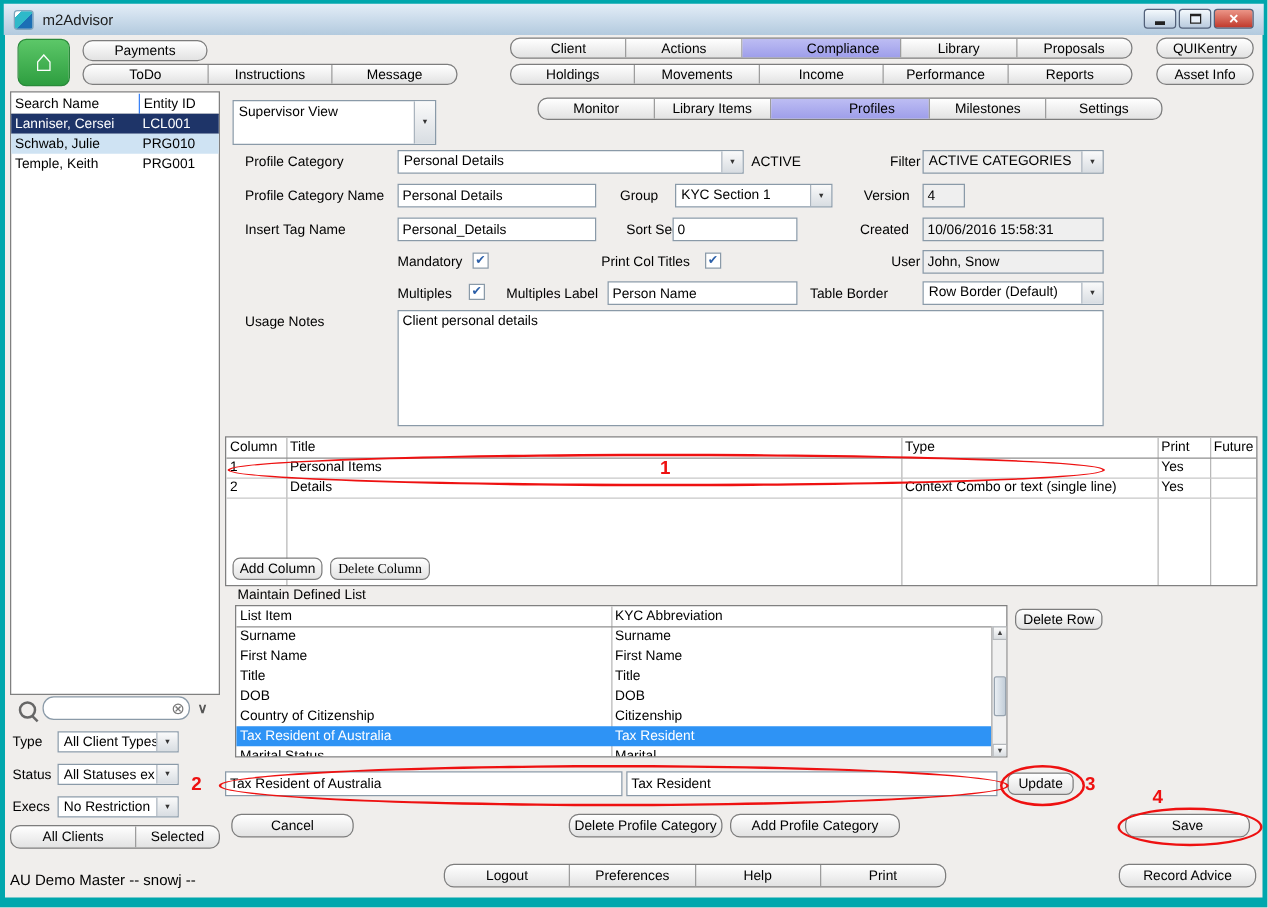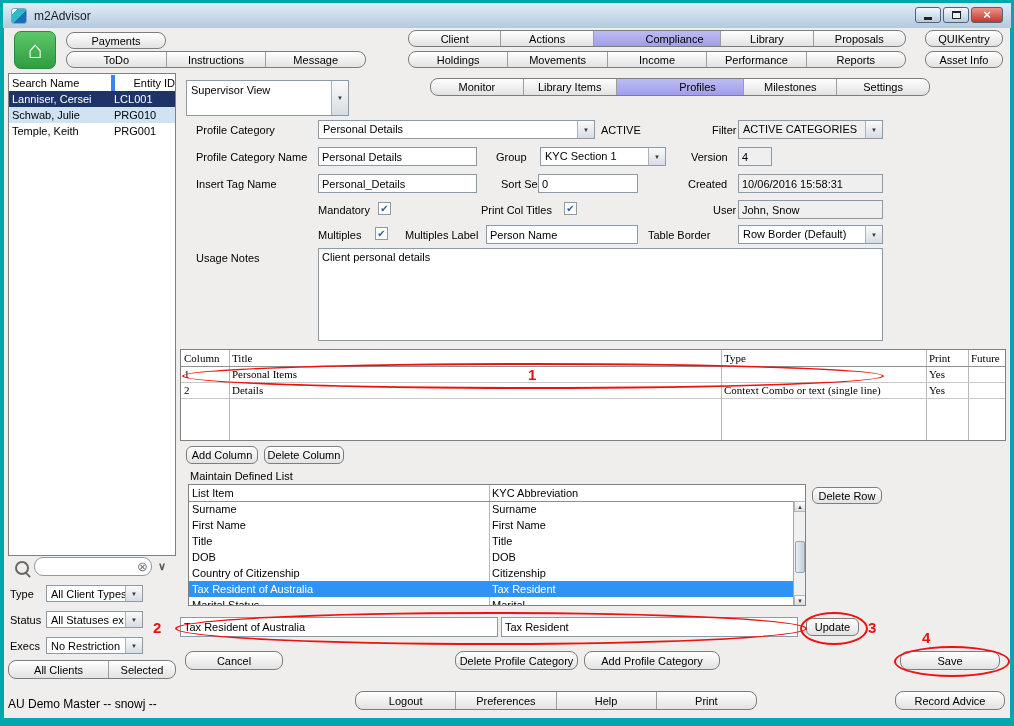--- a/index.html
+++ b/index.html
@@ -121,21 +121,21 @@
     <div class="seg">Movements</div>
     <div class="seg">Income</div>
     <div class="seg">Performance</div>
     <div class="seg">Reports</div>
   </div>
   <div class="btn" style="left:925px;top:51px;width:78px;height:17px;">Asset Info</div>
 
   <div class="side-panel">
     <div style="position:absolute;left:0;top:0;width:166px;height:17px;border-bottom:1px solid #808080;">
       <span class="cell" style="left:0;top:1px;width:102px;">Search Name</span>
-      <span class="cell" style="left:102px;top:1px;width:64px;border-left:4px solid #3b82f6;text-align:right;">Entity ID</span>
+      <span class="cell" style="left:102px;top:1px;width:64px;border-left:1px solid #3b82f6;">Entity ID</span>
     </div>
     <div class="srow sel" style="top:17px;">
       <span class="cell" style="left:0;width:102px;">Lanniser, Cersei</span>
       <span class="cell" style="left:102px;width:64px;">LCL001</span>
     </div>
     <div class="srow alt" style="top:33px;">
       <span class="cell" style="left:0;width:102px;">Schwab, Julie</span>
       <span class="cell" style="left:102px;width:64px;">PRG010</span>
     </div>
     <div class="srow" style="top:49px;">
@@ -235,21 +235,21 @@
   <input class="input" style="left: 486px; top: 225px; width: 152px; height: 19px;" value="Person Name">
   <span class="lbl" style="left:648px;top:229px;">Table Border</span>
   <div class="dd" style="left:738px;top:225px;width:145px;height:19px;justify-content:space-between;">
     <span class="t">Row Border (Default)</span>
     <span class="a">▼</span>
   </div>
 
   <span class="lbl" style="left:196px;top:252px;">Usage Notes</span>
   <textarea class="notes" style="left: 318px; top: 248px; width: 565px; height: 93px;">Client personal details</textarea>
 
-  <div class="tbl" style="left:180px;top:349px;width:826px;height:92px;font-family:Liberation Serif, serif;">
+  <div class="tbl" style="left:180px;top:349px;width:826px;height:120px;">
     <span class="vline" style="left:48px;"></span>
     <span class="vline" style="left:540px;"></span>
     <span class="vline" style="left:745px;"></span>
     <span class="vline" style="left:787px;"></span>
     <span class="hline" style="top:16px;background:#909090;"></span>
     <span class="hline" style="top:32px;"></span>
     <span class="hline" style="top:48px;"></span>
     <span class="cell" style="left:0;top:0;width:48px;">Column</span>
     <span class="cell" style="left:48px;top:0;width:492px;">Title</span>
     <span class="cell" style="left:540px;top:0;width:205px;">Type</span>
@@ -265,21 +265,21 @@
     <div class="crow" style="top:32px;width:826px;">
       <span class="cell" style="left:0;width:48px;">2</span>
       <span class="cell" style="left:48px;width:492px;">Details</span>
       <span class="cell" style="left:540px;width:205px;">Context Combo or text (single line)</span>
       <span class="cell" style="left:745px;width:42px;">Yes</span>
       <span class="cell" style="left:787px;width:39px;"></span>
     </div>
   </div>
 
   <div class="btn" style="left:186px;top:446px;width:72px;height:18px;border-radius:6px;">Add Column</div>
-  <div class="btn" style="left:264px;top:446px;width:80px;height:18px;border-radius:6px;">Delete Column</div>
+  <div class="btn" style="left:264px;top:446px;width:80px;height:18px;border-radius:6px;font-family:Liberation Serif, serif;">Delete Column</div>
 
   <span class="lbl" style="left:190px;top:470px;">Maintain Defined List</span>
 
   <div class="tbl" style="left:188px;top:484px;width:618px;height:122px;">
     <span class="vline" style="left:300px;"></span>
     <span class="hline" style="top:16px;background:#909090;"></span>
     <span class="cell" style="left:0;top:0;width:300px;">List Item</span>
     <span class="cell" style="left:300px;top:0;width:304px;">KYC Abbreviation</span>
 
     <div class="dlrow" style="top:16px;">

